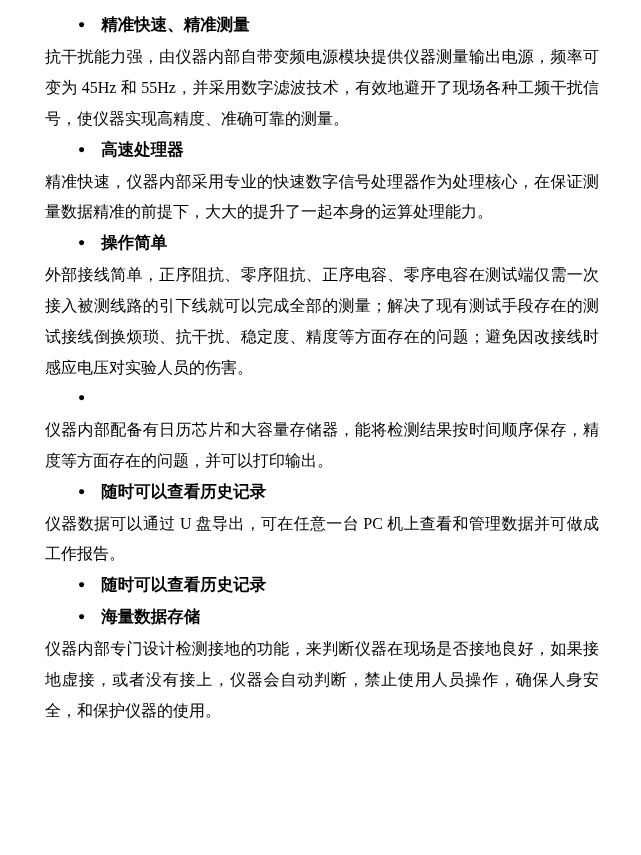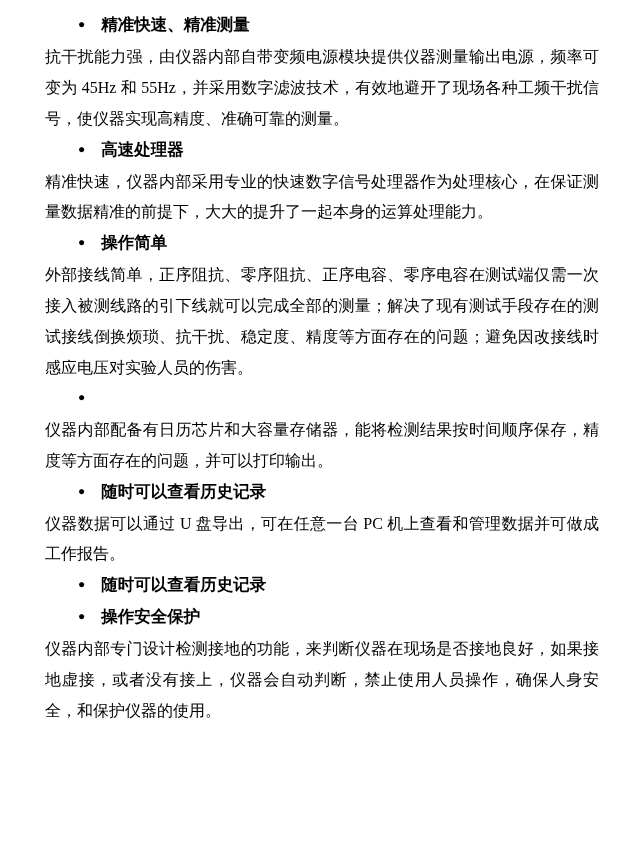--- a/index.html
+++ b/index.html
@@ -92,18 +92,18 @@
   <div class="section">
     <div class="section-heading">
       <span class="bullet">●</span>
       <span>随时可以查看历史记录</span>
     </div>
   </div>
 
   <div class="section">
     <div class="section-heading">
       <span class="bullet">●</span>
-      <span>操作安全保护</span>
+      <span>海量数据存储</span>
     </div>
     <p class="section-body">仪器内部专门设计检测接地的功能，来判断仪器在现场是否接地良好，如果接地虚接，或者没有接上，仪器会自动判断，禁止使用人员操作，确保人身安全，和保护仪器的使用。</p>
   </div>
 
 </div>
 
 </body></html>

